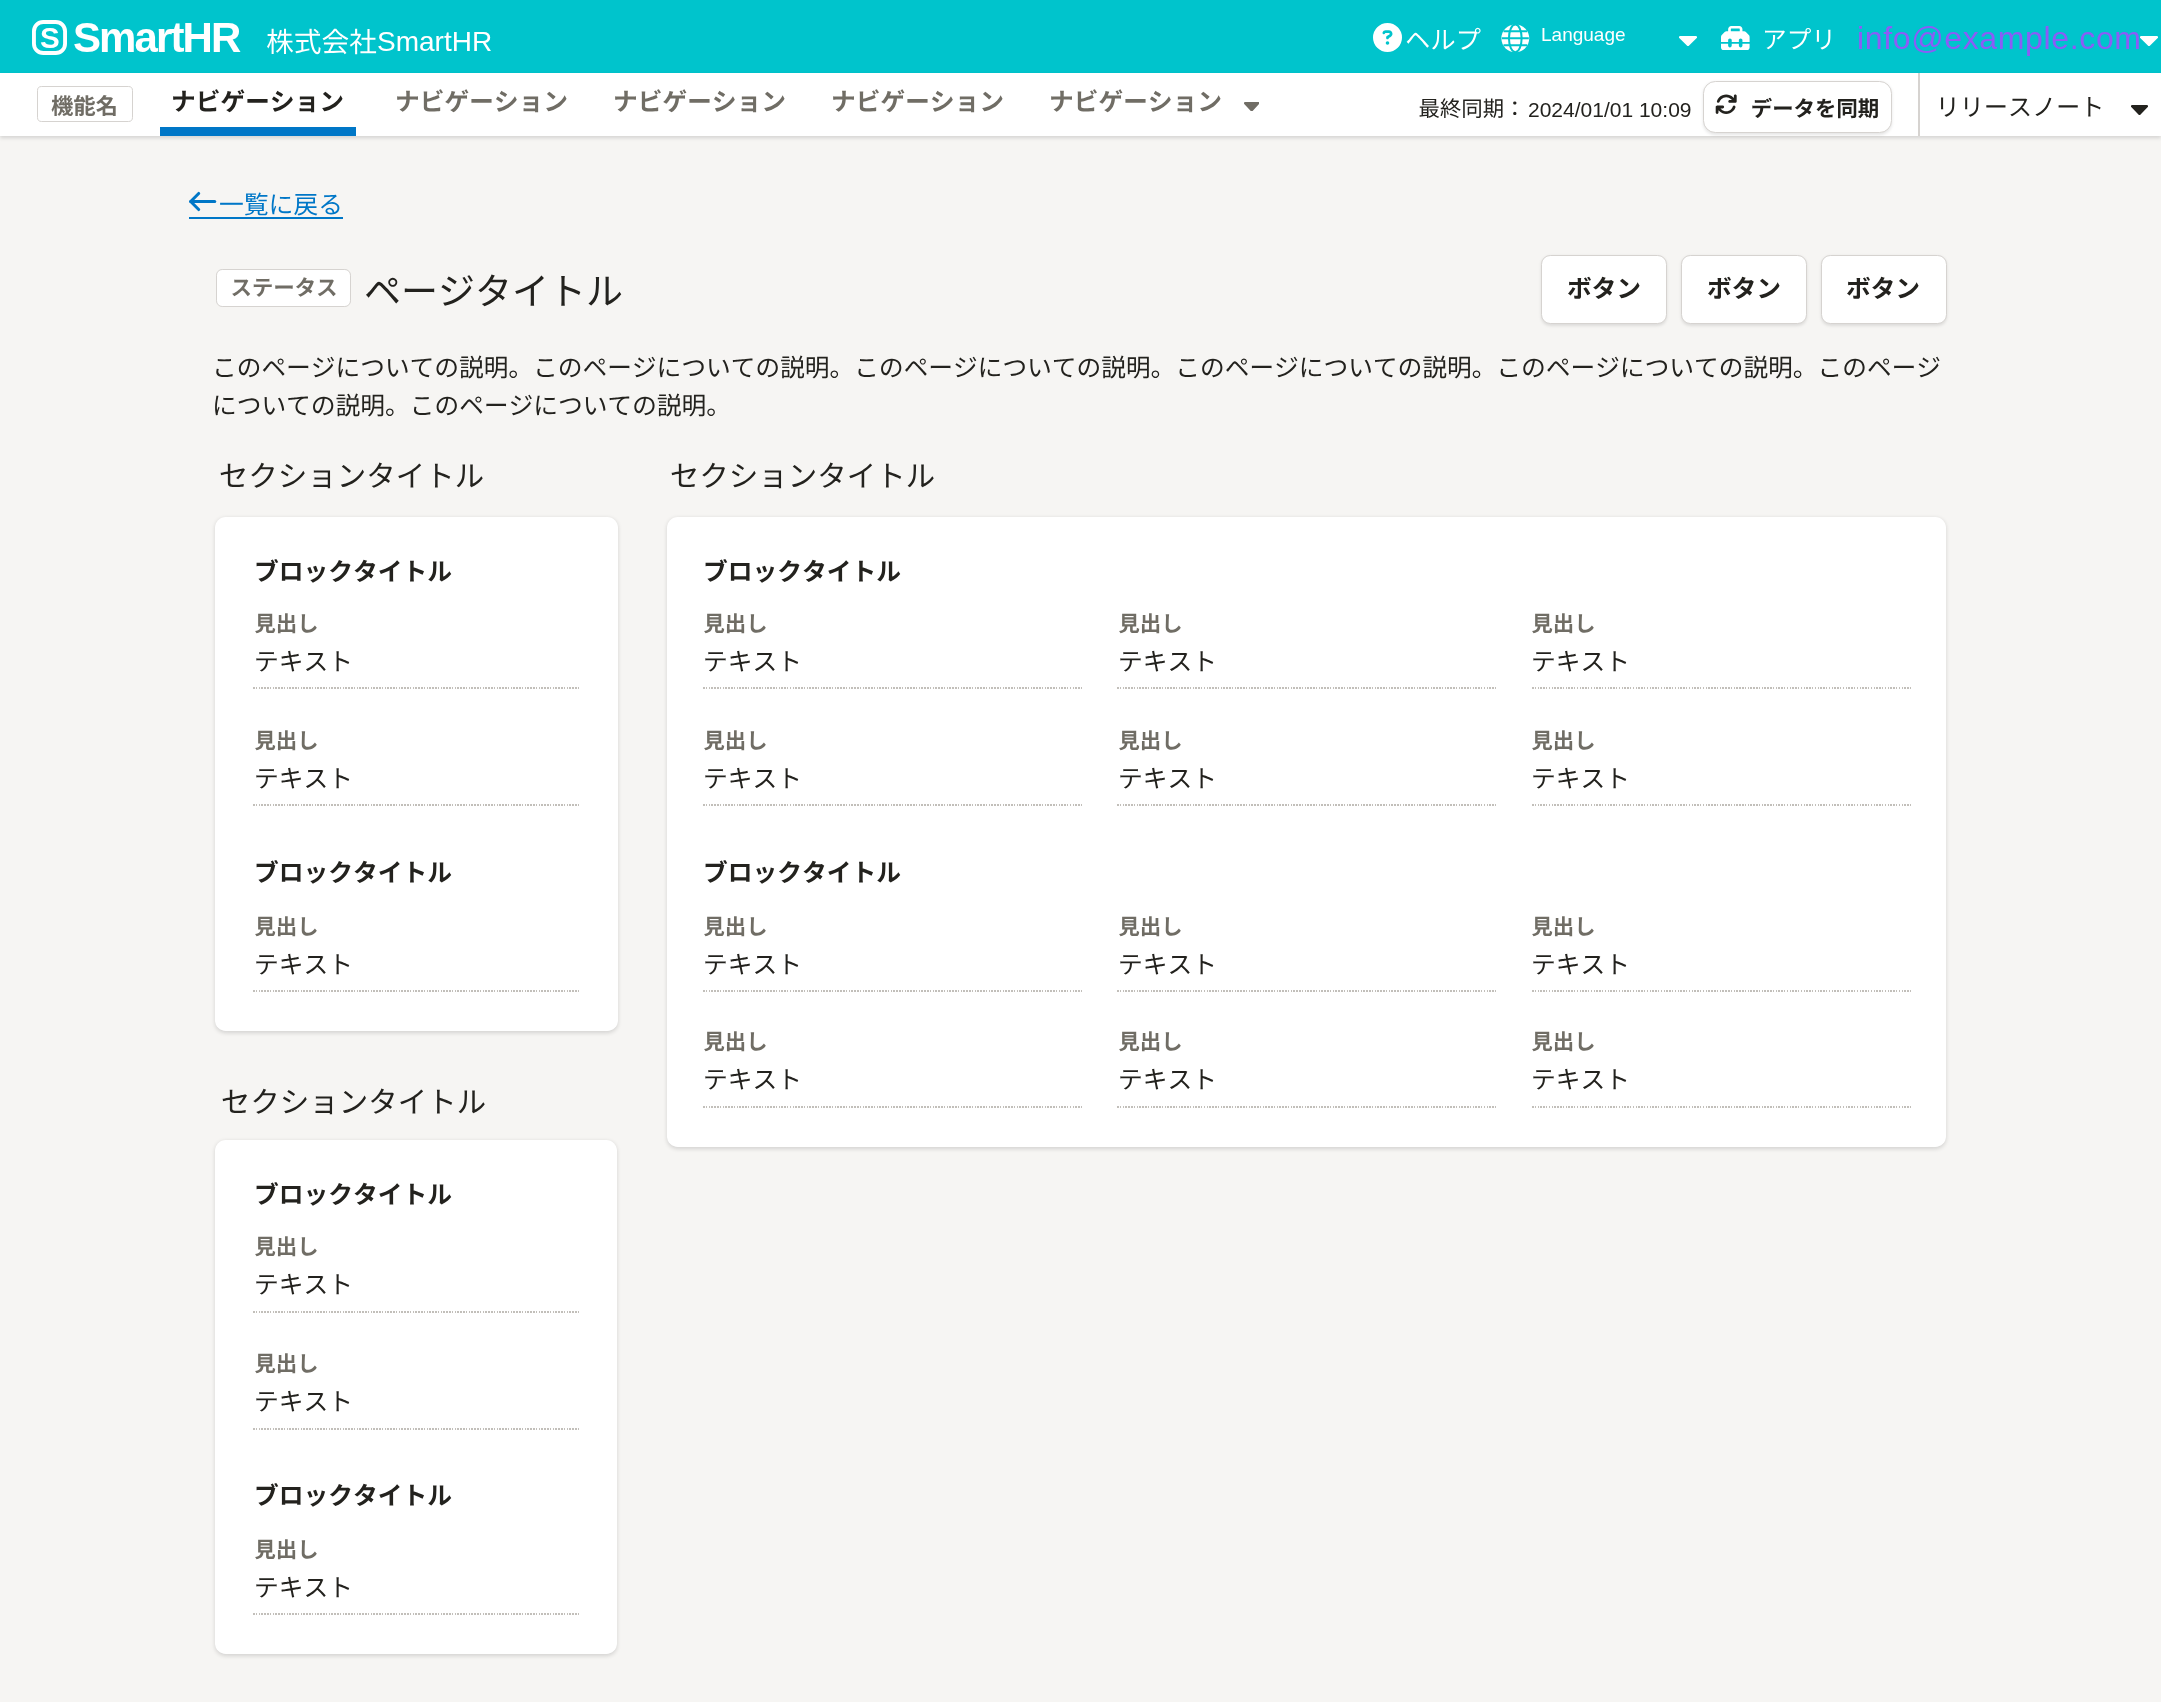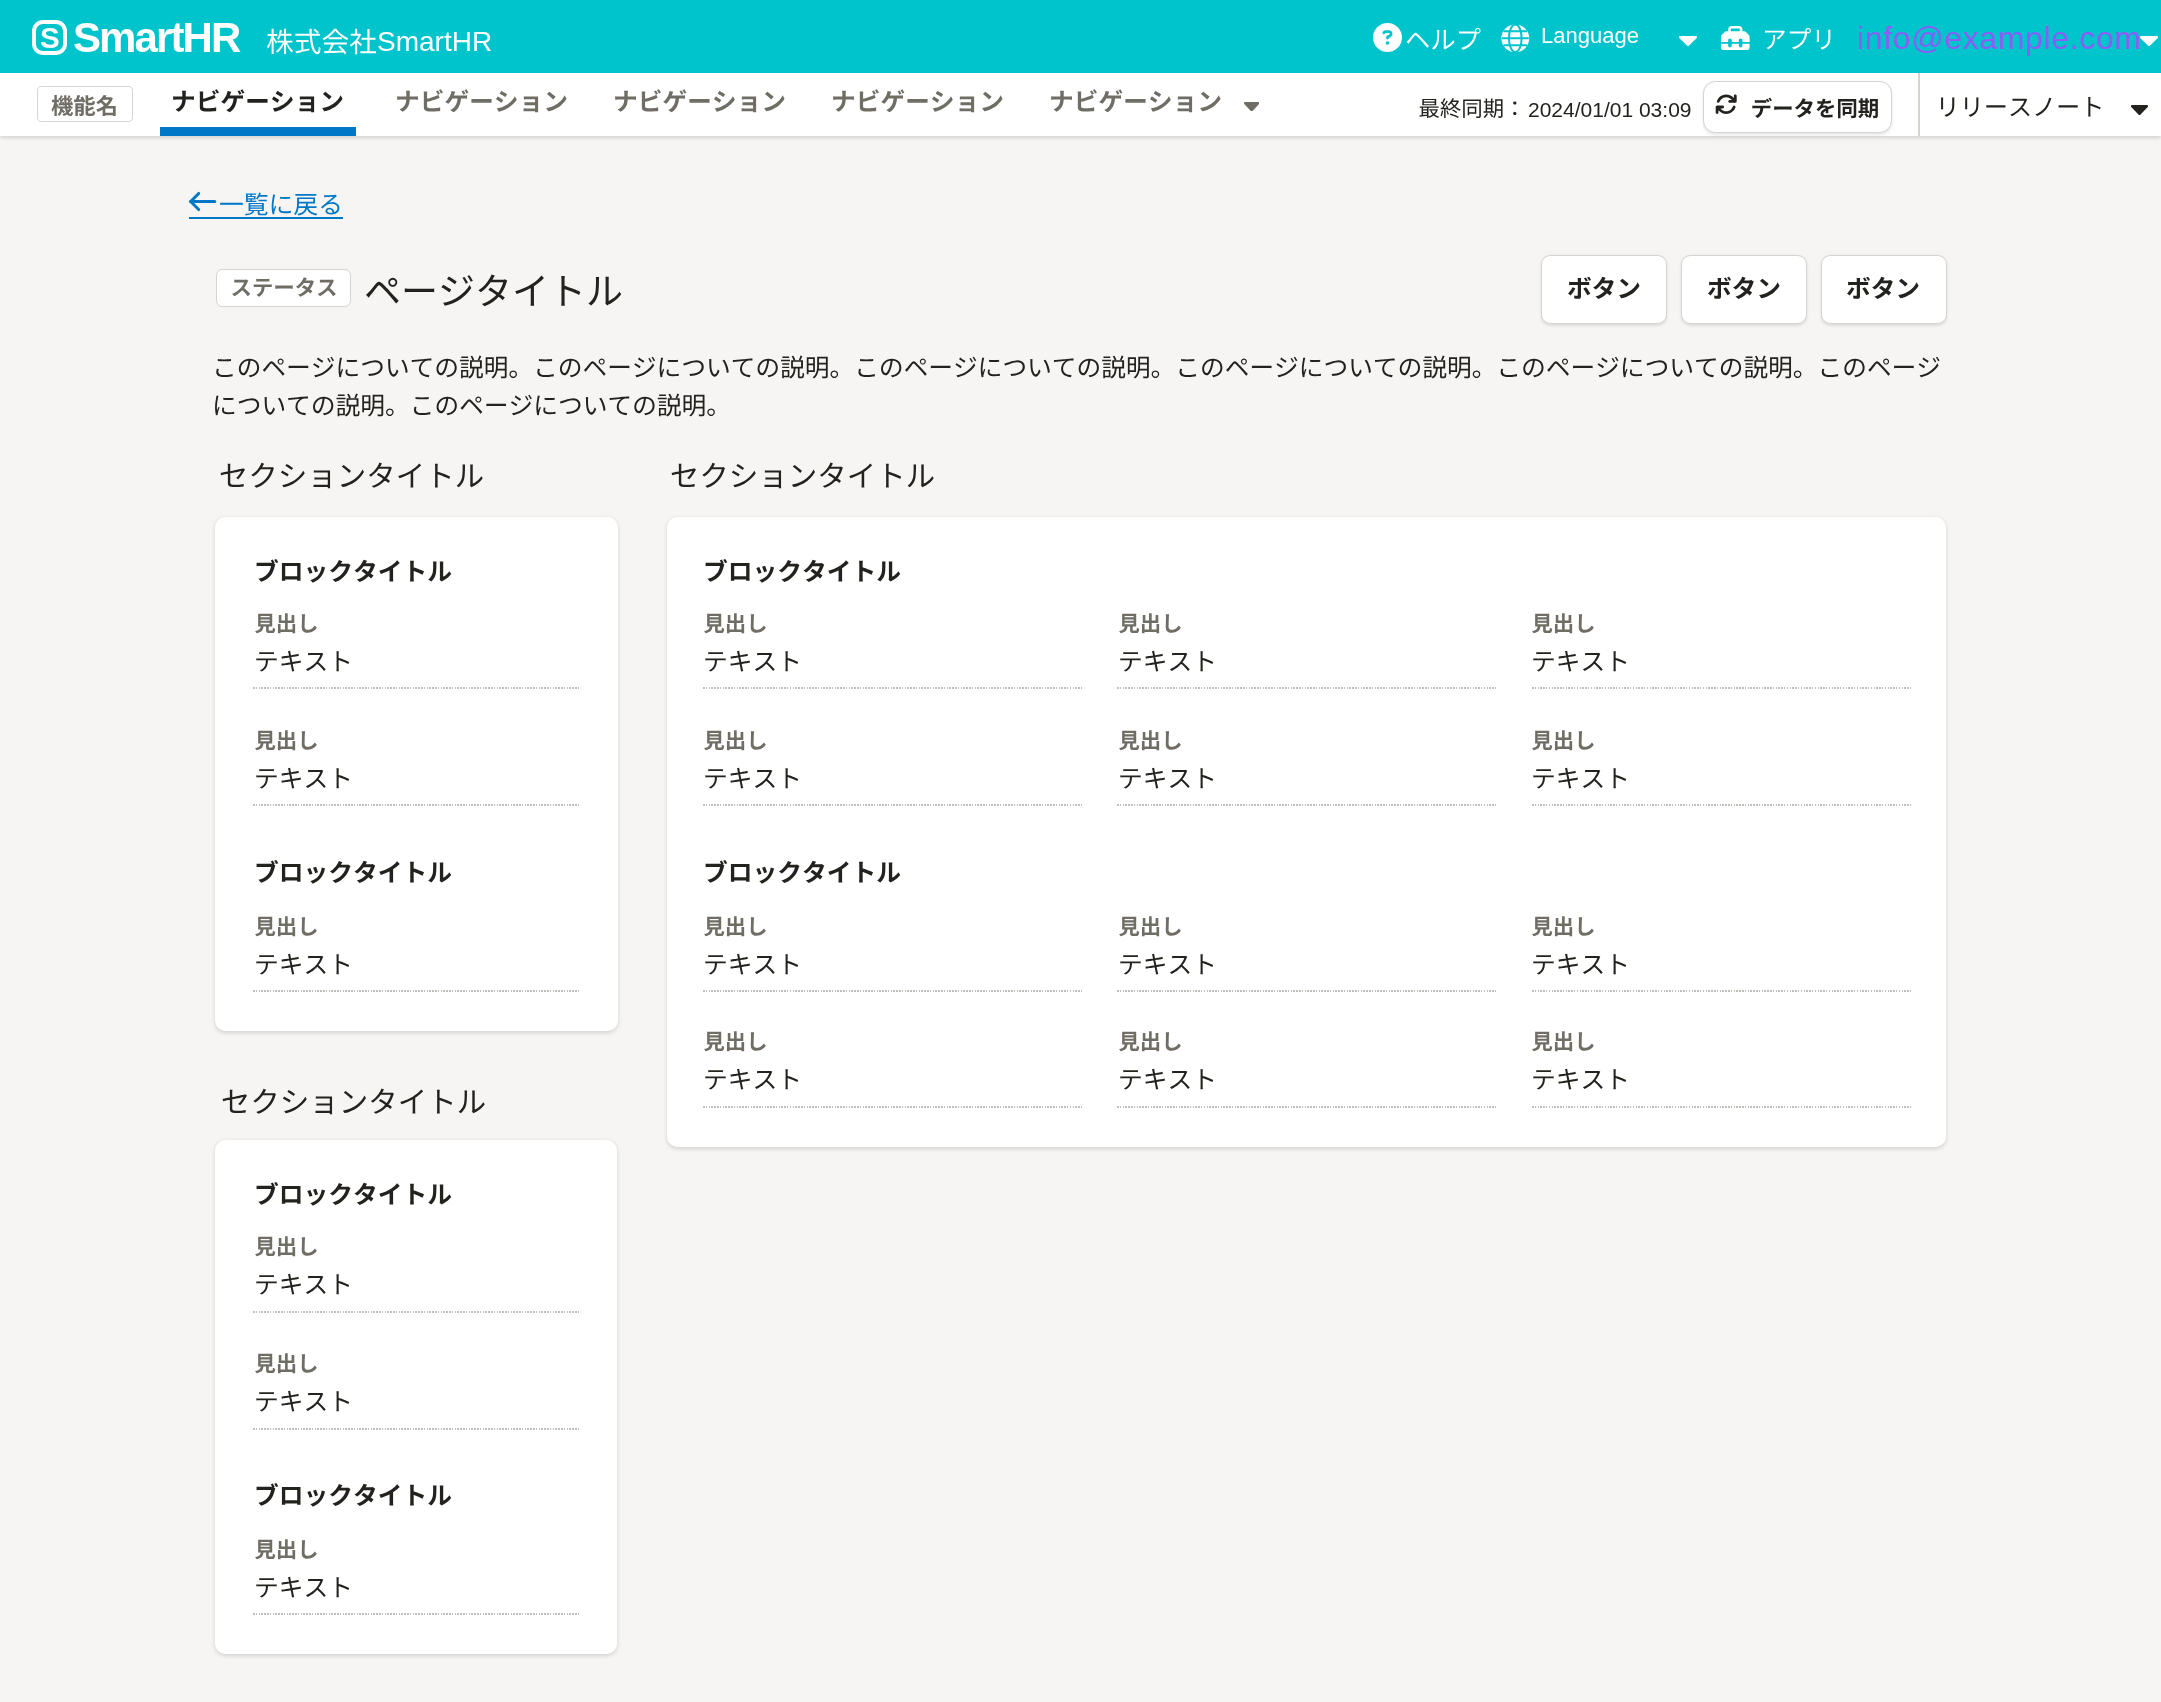--- a/index.html
+++ b/index.html
@@ -107,21 +107,21 @@
       <use href="#r30d7" x="2000"></use>
     </g>
   </svg>
 <svg class="j" style="left:1501px;top:24px" width="28.6" height="28.6" viewBox="0 0 37 37">
 <circle cx="18.5" cy="18.5" r="18" fill="#fff"></circle>
 <g stroke="#00c4cc" stroke-width="2.6" fill="none">
 <ellipse cx="18.5" cy="18.5" rx="8.2" ry="18"></ellipse>
 <path d="M1 18.5 H36 M3.2 9.5 H33.8 M3.2 27.5 H33.8"></path>
 </g>
   </svg>
-<div class="L" style="left:1541px;top:24.5px;font-size:22px;color:#fff;font-weight:400;">Language</div>
+<div class="L" style="left:1541px;top:24.5px;font-size:19px;color:#fff;font-weight:400;">Language</div>
 <svg class="j" style="left:1679px;top:36px" width="18" height="10" viewBox="13 192 294 165" preserveAspectRatio="none">
     <path fill="#fff" d="M31.3 192h257.3c17.8 0 26.7 21.5 14.1 34.1L174.1 354.8c-7.8 7.8-20.5 7.8-28.3 0L17.2 226.1C4.6 213.5 13.5 192 31.3 192z"></path>
   </svg>
 <svg class="j" style="left:1721px;top:25px" width="28.6" height="26" viewBox="0 16 512 464">
 <path fill="#fff" d="M176 88l0 40 160 0 0-40c0-4.4-3.6-8-8-8L184 80c-4.4 0-8 3.6-8 8zm-48 40l0-40c0-30.9 25.1-56 56-56l144 0c30.9 0 56 25.1 56 56l0 40 28.1 0c12.7 0 24.9 5.1 33.9 14.1l51.9 51.9c9 9 14.1 21.2 14.1 33.9l0 92.1-128 0 0-32c0-17.7-14.3-32-32-32s-32 14.3-32 32l0 32-128 0 0-32c0-17.7-14.3-32-32-32s-32 14.3-32 32l0 32L0 320l0-92.1c0-12.7 5.1-24.9 14.1-33.9l51.9-51.9c9-9 21.2-14.1 33.9-14.1l28.1 0zM0 416l0-64 128 0 0 32c0 17.7 14.3 32 32 32s32-14.3 32-32l0-32 128 0 0 32c0 17.7 14.3 32 32 32s32-14.3 32-32l0-32 128 0 0 64c0 26.5-21.5 48-48 48L48 464c-26.5 0-48-21.5-48-48z"></path>
 </svg>
 <svg class="j" style="left:1762px;top:26.4px;color:#fff;" width="74" height="28" viewBox="0 0 96.0 35.8">
     <g transform="translate(0,28.80) scale(0.03200)">
       <use href="#r30a2" x="0"></use>
       <use href="#r30d7" x="1000"></use>
@@ -202,21 +202,21 @@
   </svg>
 <svg class="j" style="left:1418px;top:97px;color:#23221e;" width="108" height="24" viewBox="0 0 140.0 31.4">
     <g transform="translate(0,25.20) scale(0.02800)">
       <use href="#r6700" x="0"></use>
       <use href="#r7d42" x="1000"></use>
       <use href="#r540c" x="2000"></use>
       <use href="#r671f" x="3000"></use>
       <use href="#rff1a" x="4000"></use>
     </g>
   </svg>
-<div class="L" style="left:1528px;top:99px;font-size:21px;color:#23221e;font-weight:400;">2024/01/01 03:09</div>
+<div class="L" style="left:1528px;top:99px;font-size:21px;color:#23221e;font-weight:400;">2024/01/01 10:09</div>
 <div class="btn" style="left:1703px;top:81px;width:189px;height:52px;border-radius:12.4px"></div>
 <svg class="j" style="left:1715px;top:93px" width="22.4" height="22.4" viewBox="0 0 512 512">
 <path fill="#23221e" d="M105.1 202.6c7.7-21.8 20.2-42.3 37.8-59.8c62.5-62.5 163.8-62.5 226.3 0L386.3 160H336c-17.7 0-32 14.3-32 32s14.3 32 32 32H463.5c0 0 0 0 0 0h.4c17.7 0 32-14.3 32-32V64c0-17.7-14.3-32-32-32s-32 14.3-32 32v51.2L414.4 97.6c-87.5-87.5-229.3-87.5-316.8 0C73.2 122 55.6 150.7 44.8 181.4c-5.9 16.7 2.9 34.9 19.5 40.8s34.9-2.9 40.8-19.5zM39 289.3c-5 1.5-9.8 4.2-13.7 8.2c-4 4-6.7 8.8-8.1 14c-.3 1.2-.6 2.5-.8 3.8c-.3 1.7-.4 3.4-.4 5.1V448c0 17.7 14.3 32 32 32s32-14.3 32-32V396.9l17.6 17.5 0 0c87.5 87.4 229.3 87.4 316.7 0c24.4-24.4 42.1-53.1 52.9-83.7c5.9-16.7-2.9-34.9-19.5-40.8s-34.9 2.9-40.8 19.5c-7.7 21.8-20.2 42.3-37.8 59.8c-62.5 62.5-163.8 62.5-226.3 0l-.1-.1L125.6 352H176c17.7 0 32-14.3 32-32s-14.3-32-32-32H48.4c-1.6 0-3.2 .1-4.8 .3s-3.1 .5-4.6 1z"></path>
 </svg>
 <svg class="j" style="left:1750px;top:97px;color:#23221e;" width="130" height="24" viewBox="0 0 168.0 31.4">
     <g transform="translate(0,25.20) scale(0.02800)">
       <use href="#b30c7" x="0"></use>
       <use href="#b30fc" x="1000"></use>
       <use href="#b30bf" x="2000"></use>
       <use href="#b3092" x="3000"></use>

